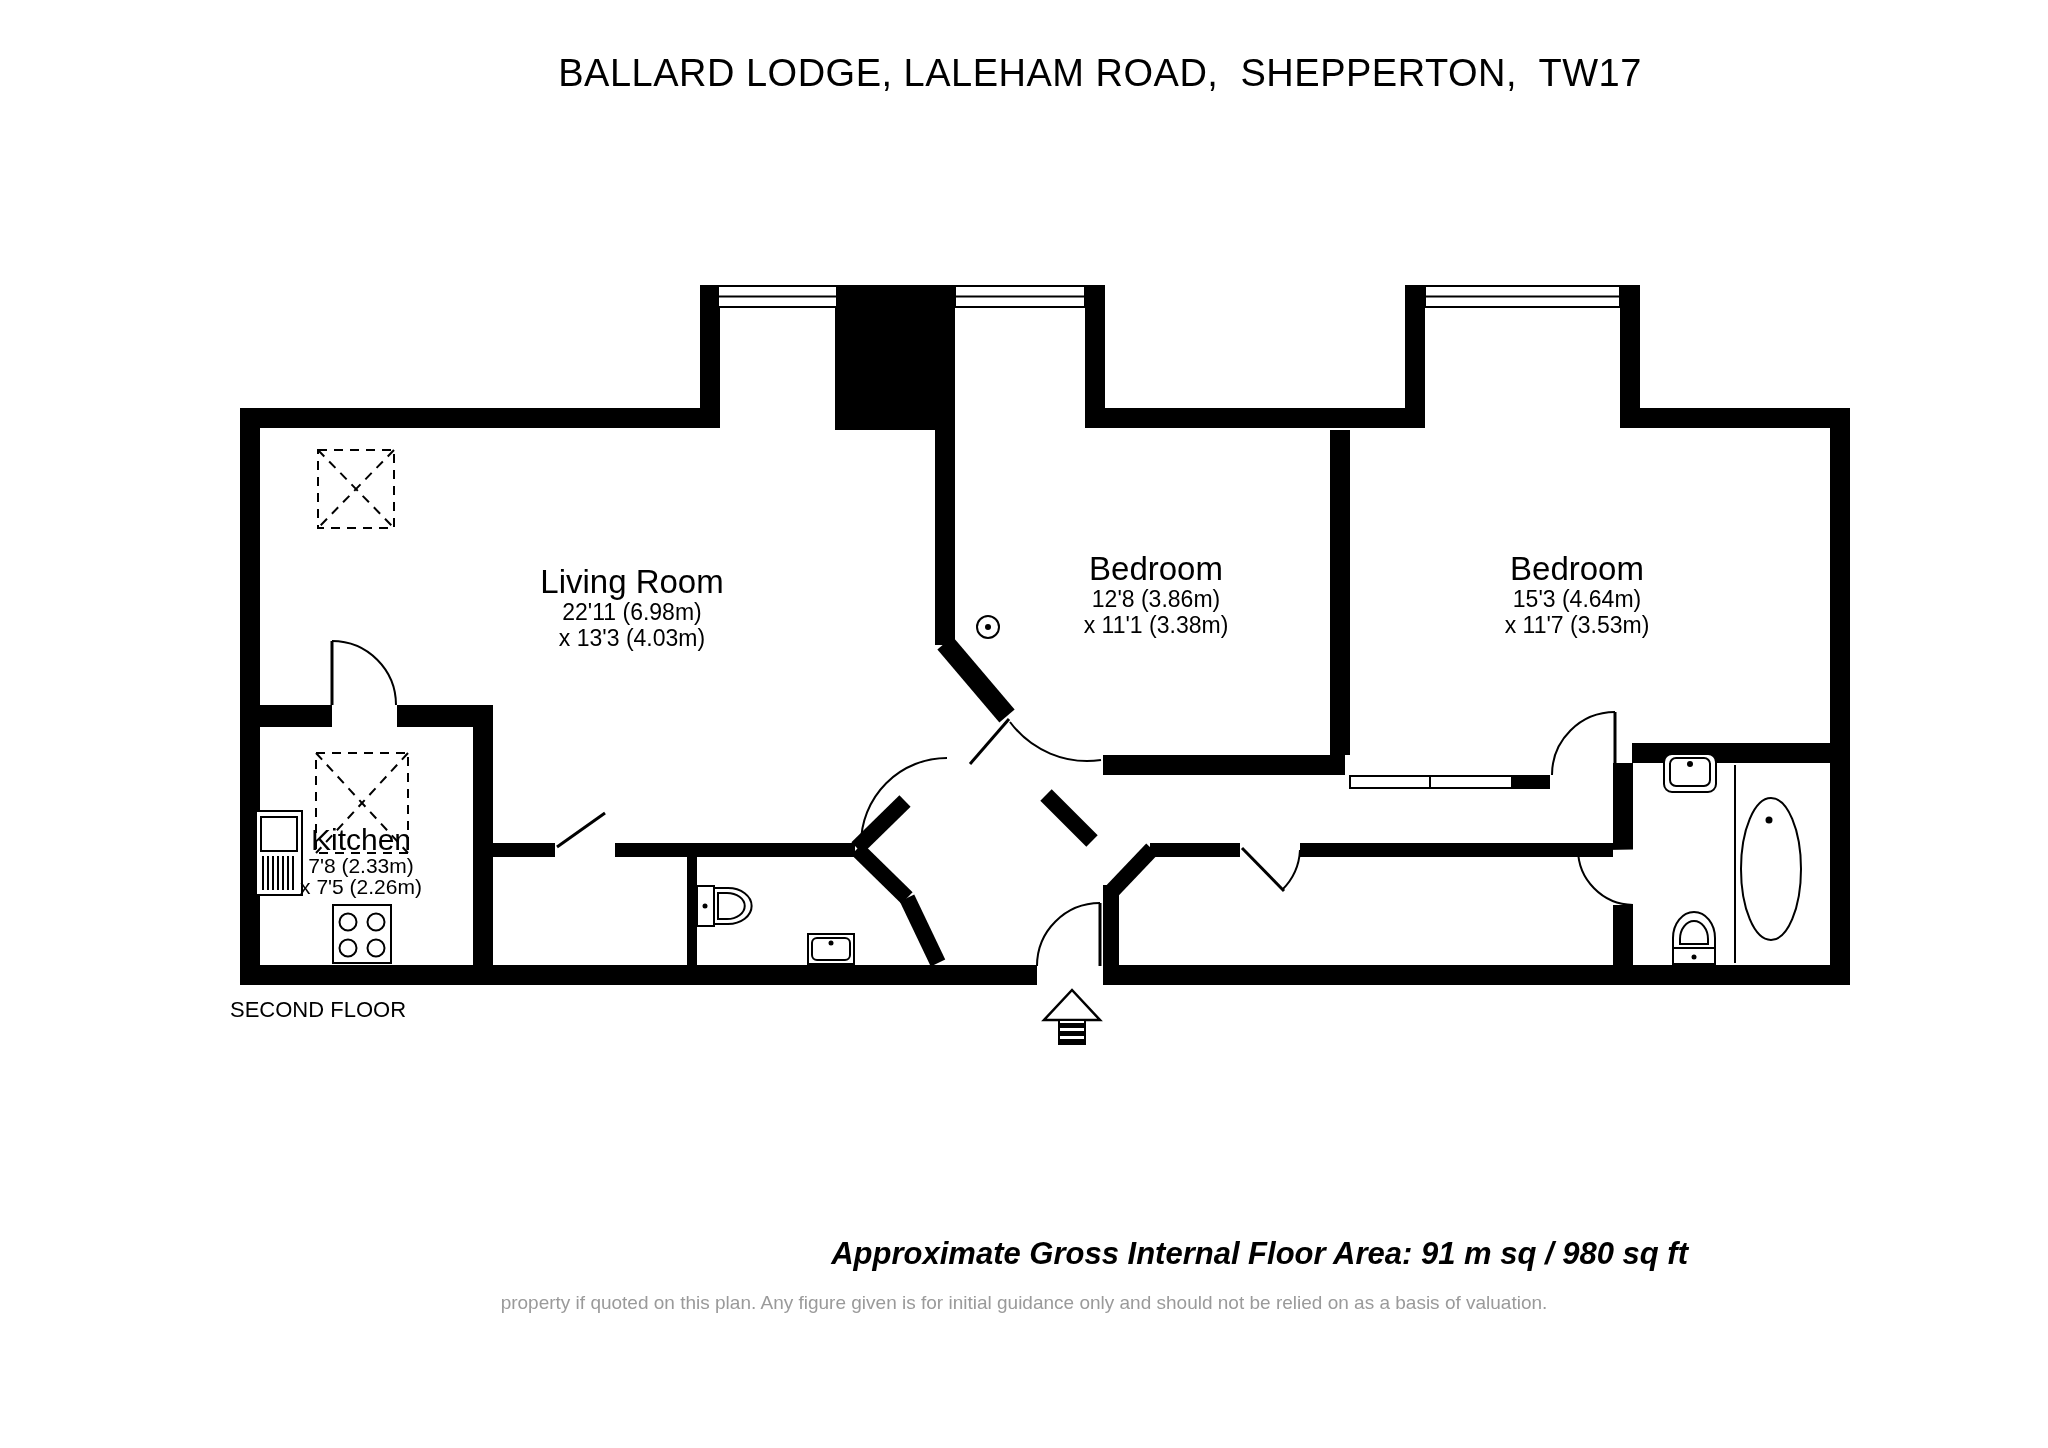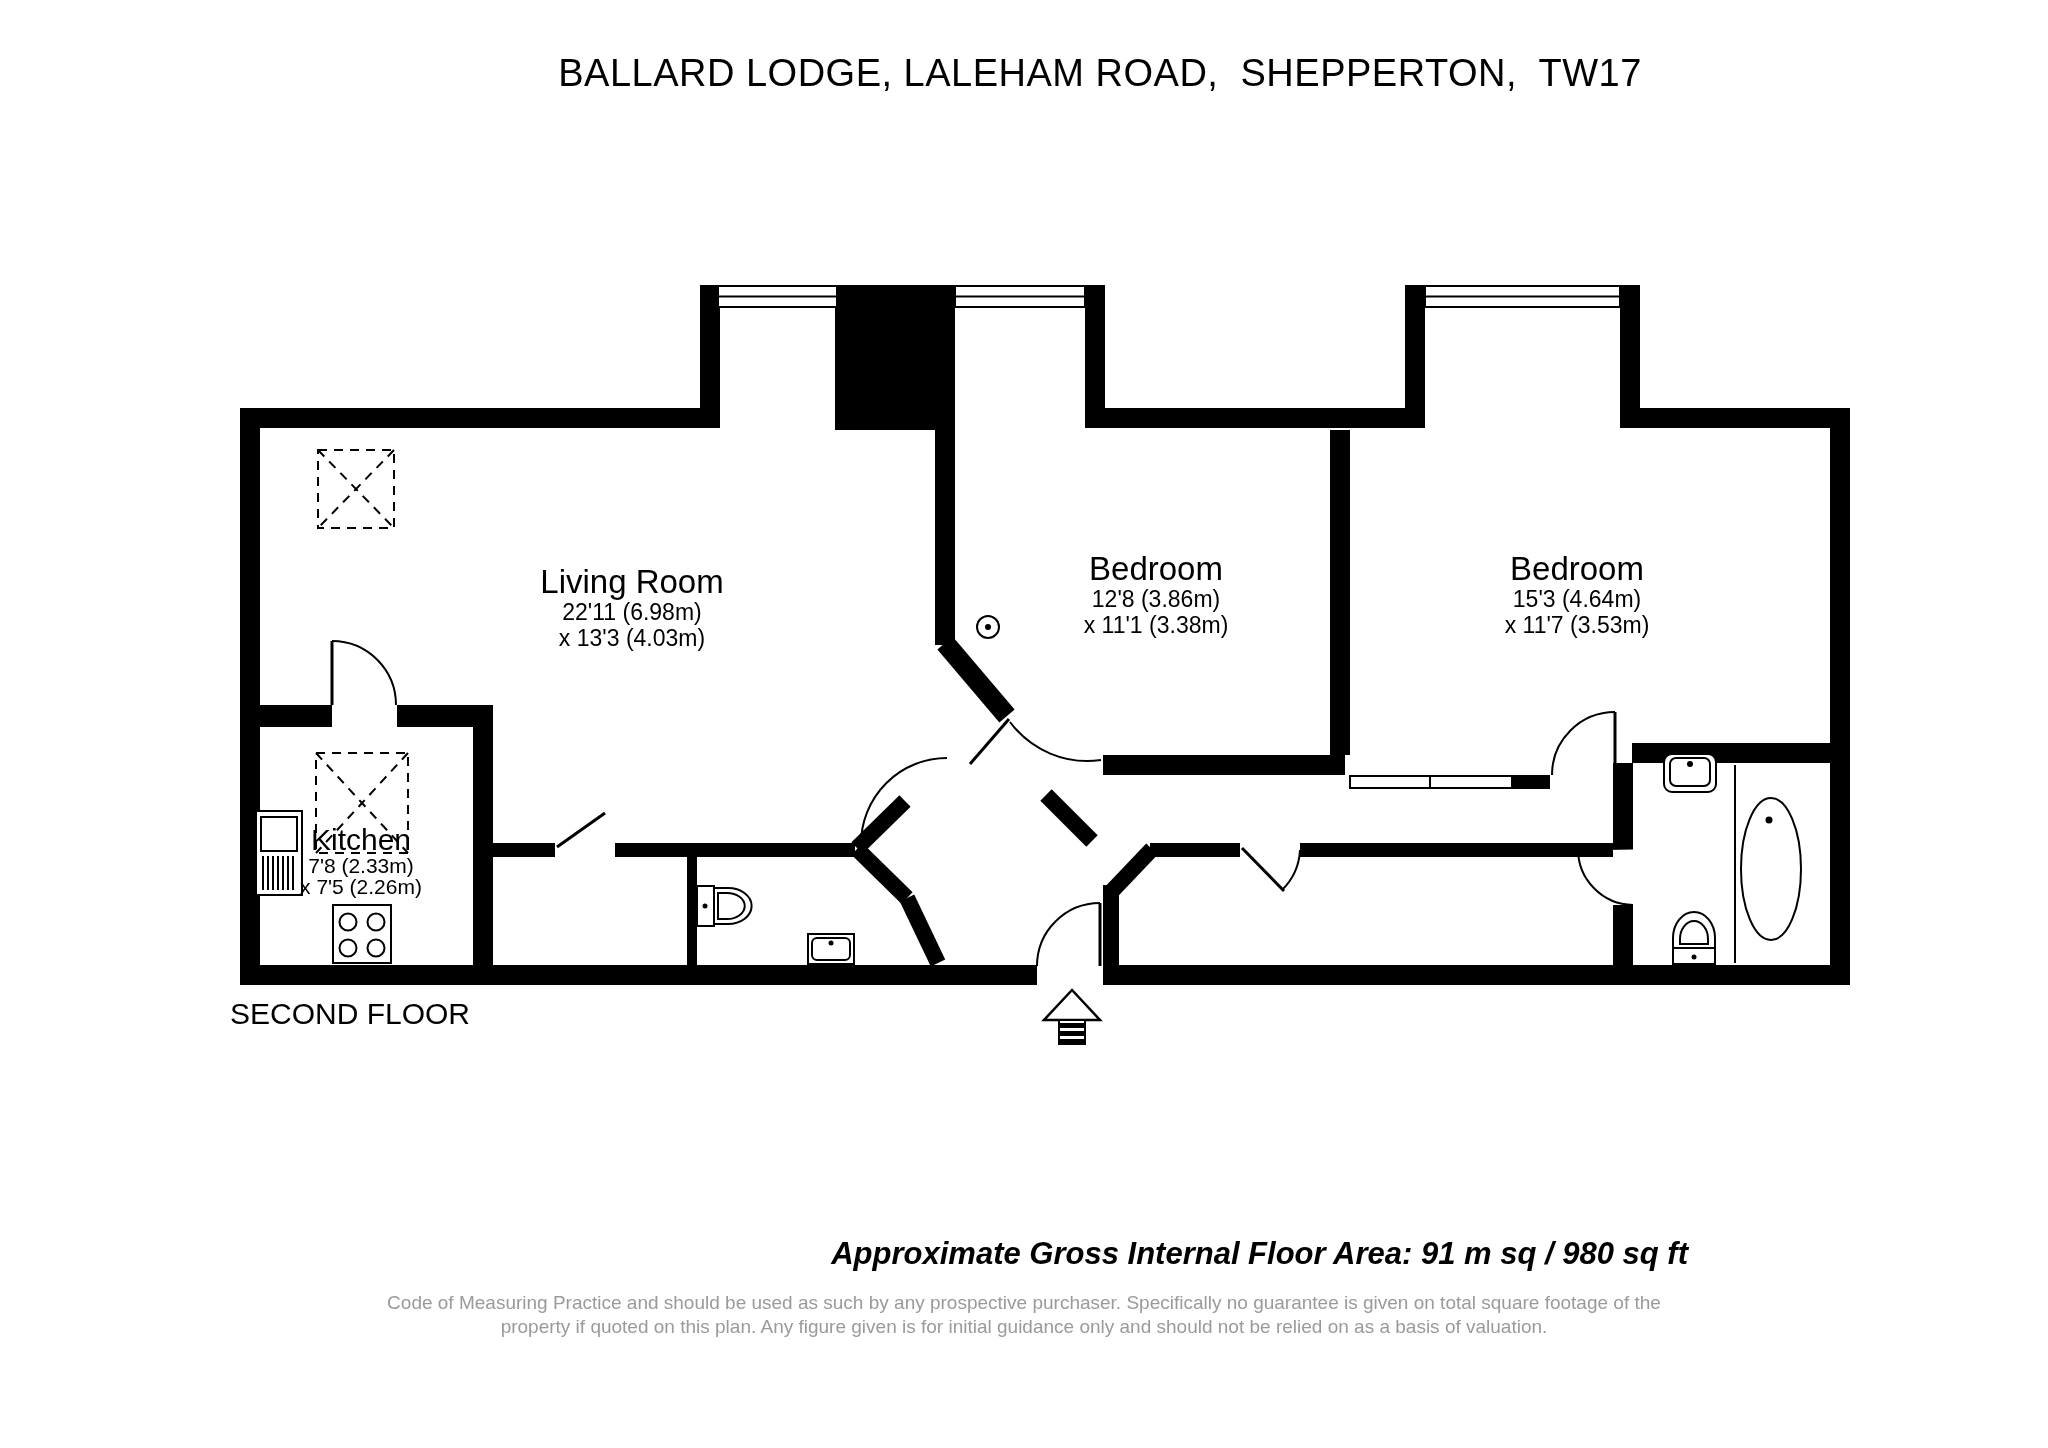--- a/index.html
+++ b/index.html
@@ -9,21 +9,21 @@
     background:#ffffff;
     font-family:"Liberation Sans", sans-serif;
     color:#000;
     overflow:hidden;
   }
   #plan-title{
     position:absolute;top:52px;left:1100px;transform:translateX(-50%);
     font-size:38px;letter-spacing:.5px;white-space:pre;color:#000;
   }
   #floor-label{
-    position:absolute;top:997px;left:230px;font-size:30px;color:#000;
+    position:absolute;top:997px;left:230px;font-size:22px;color:#000;
   }
   #area-note{
     position:absolute;top:1236px;right:168px;font-size:31px;font-weight:bold;color:#000;font-style:italic;
   }
   #disclaimer{
     position:absolute;top:1291px;left:0;width:2048px;text-align:center;
     font-size:19px;line-height:24px;color:#9a9a9a;
   }
   svg{position:absolute;top:0;left:0;}
   svg text{font-family:"Liberation Sans", sans-serif;fill:#000;}
@@ -237,17 +237,16 @@
       <text class="room-dim-sm" x="361" y="873" text-anchor="middle">7'8 (2.33m)</text>
       <text class="room-dim-sm" x="361" y="894" text-anchor="middle">x 7'5 (2.26m)</text>
     </g>
   </svg>
 
   <div id="floor-label">SECOND FLOOR</div>
 
   <div id="area-note">Approximate Gross Internal Floor Area: 91 m sq / 980 sq ft</div>
 
   <div id="disclaimer">
-    <div>Code of Measuring Practice and should be used as such by any prospective purchaser. Specifically no guarantee is given on total square footage of the</div>
     <div>property if quoted on this plan. Any figure given is for initial guidance only and should not be relied on as a basis of valuation.</div>
   </div>
 
 </div>
 
 </body></html>

